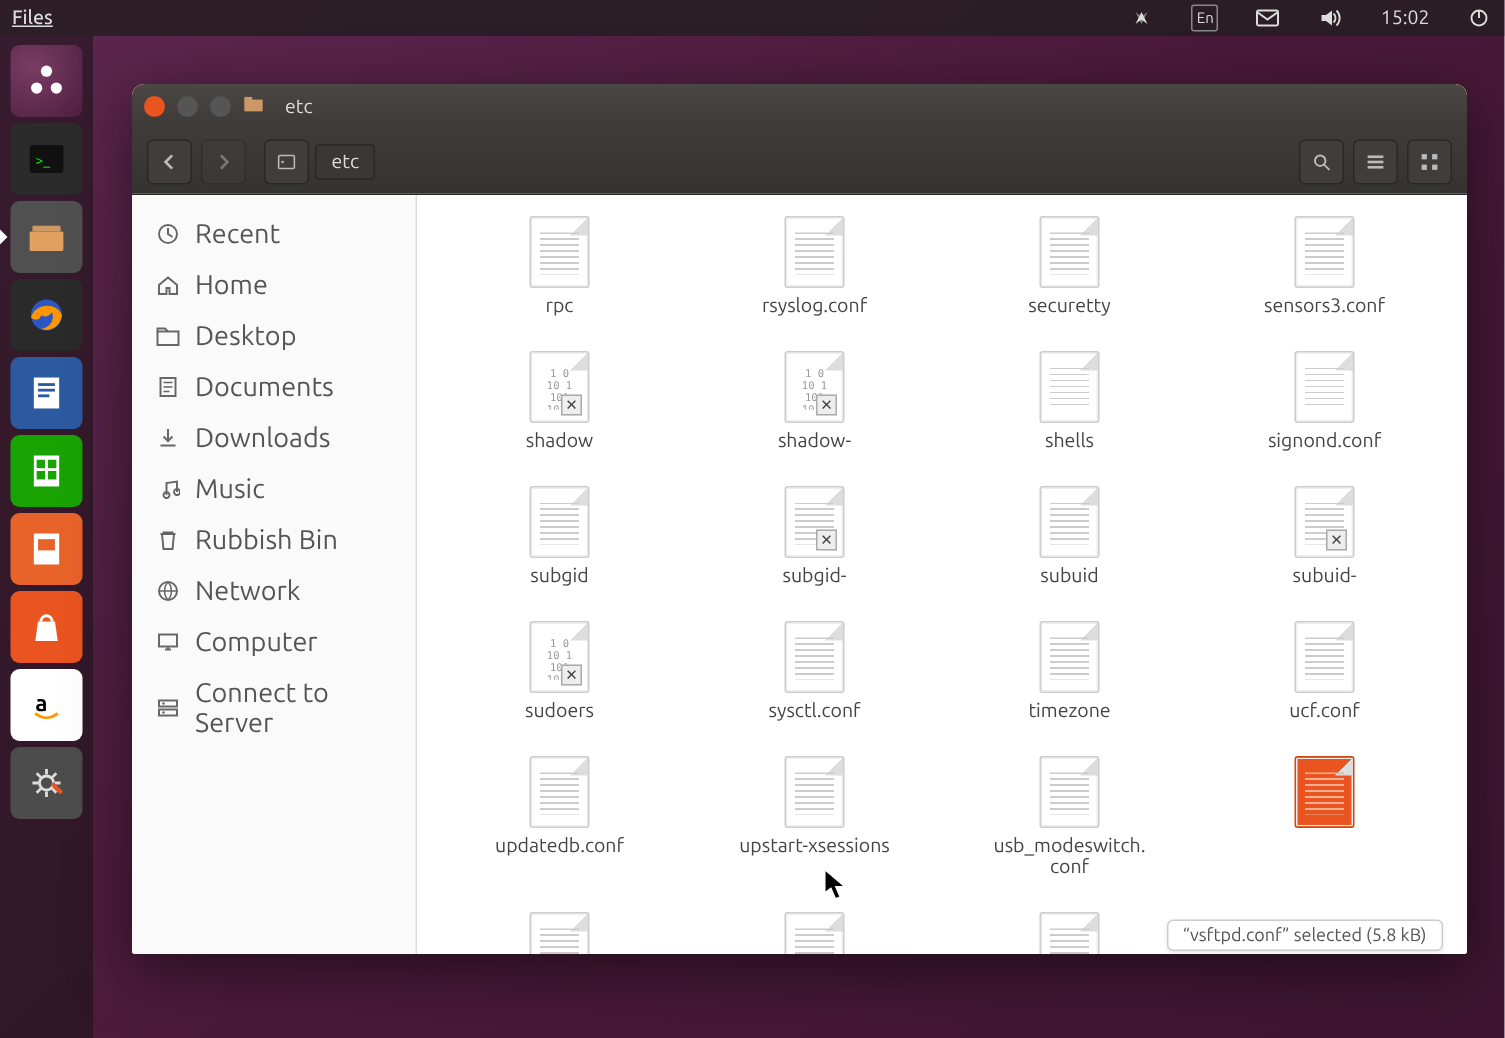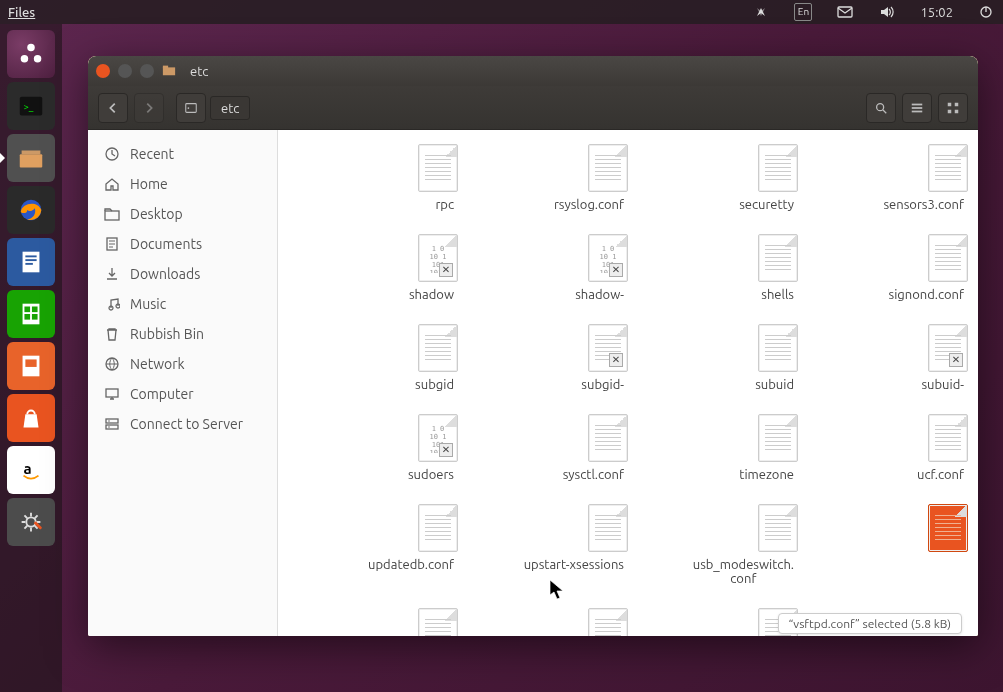--- a/index.html
+++ b/index.html
@@ -43,26 +43,26 @@
 .tb-btn { width: 30px; height: 30px; border: 1px solid #2a2826; border-radius: 4px; background: #403d3a; display: flex; align-items: center; justify-content: center; color: #bbb; }
 .tb-btn.disabled { opacity: 0.5; }
 .tb-btn svg { width: 14px; height: 14px; }
 .pathbar { display: flex; align-items: center; gap: 4px; margin-left: 6px; }
 .path-seg { padding: 4px 10px; border: 1px solid #2a2826; border-radius: 3px; background: #3a3734; color: #ddd; font-size: 13px; }
 .tb-spacer { flex: 1; }
 
 
 .body { flex: 1; display: flex; overflow: hidden; }
 .sidebar { width: 190px; background: #fafafa; border-right: 1px solid #ddd; padding: 10px 8px; display: flex; flex-direction: column; gap: 2px; }
-.side-item { display: flex; align-items: center; gap: 10px; padding: 6px 8px; border-radius: 3px; color: #555; font-size: 14px; }
+.side-item { display: flex; align-items: center; gap: 10px; padding: 6px 8px; border-radius: 3px; color: #555; font-size: 18px; }
 .side-item svg { width: 16px; height: 16px; color: #666; flex-shrink: 0; }
 
 .content { flex: 1; position: relative; background: #fff; overflow: hidden; }
 .grid { display: grid; grid-template-columns: repeat(4, 1fr); padding: 14px 10px; row-gap: 22px; }
-.file { display: flex; flex-direction: column; align-items: flex-end; gap: 4px; font-size: 13px; color: #444; text-align: center; }
+.file { display: flex; flex-direction: column; align-items: center; gap: 4px; font-size: 13px; color: #444; text-align: center; }
 .file-icon { width: 40px; height: 48px; background: #fff; border: 1px solid #ccc; border-radius: 2px; position: relative; box-shadow: inset 0 0 0 1px #eee; padding-left: 20px; }
 .file-icon::before { content: ""; position: absolute; top: 0; right: 0; width: 12px; height: 12px; background: linear-gradient(135deg, transparent 50%, #ddd 50%); }
 .file-icon .lines { position: absolute; top: 10px; left: 6px; right: 6px; bottom: 8px; background: repeating-linear-gradient(#ccc, #ccc 1px, transparent 1px, transparent 4px); }
 .file-icon.link::after { content: "↗"; position: absolute; bottom: -2px; right: -2px; font-size: 10px; background: #fff; border: 1px solid #aaa; border-radius: 2px; width: 12px; height: 12px; line-height: 12px; }
 .file-icon.lock::after { content: "✕"; position: absolute; bottom: 4px; right: 4px; font-size: 10px; background: #eee; border: 1px solid #aaa; width: 12px; height: 12px; line-height: 12px; text-align: center; }
 .file-icon.bin .lines { background: none; font-family: monospace; font-size: 7px; color: #999; overflow: hidden; }
 .file-icon.selected { background: #e95420; border-color: #d04810; }
 .file-icon.selected .lines { background: repeating-linear-gradient(#f0b090, #f0b090 1px, transparent 1px, transparent 4px); }
 .file-label { padding: 1px 4px; border-radius: 2px; max-width: 140px; }
 

